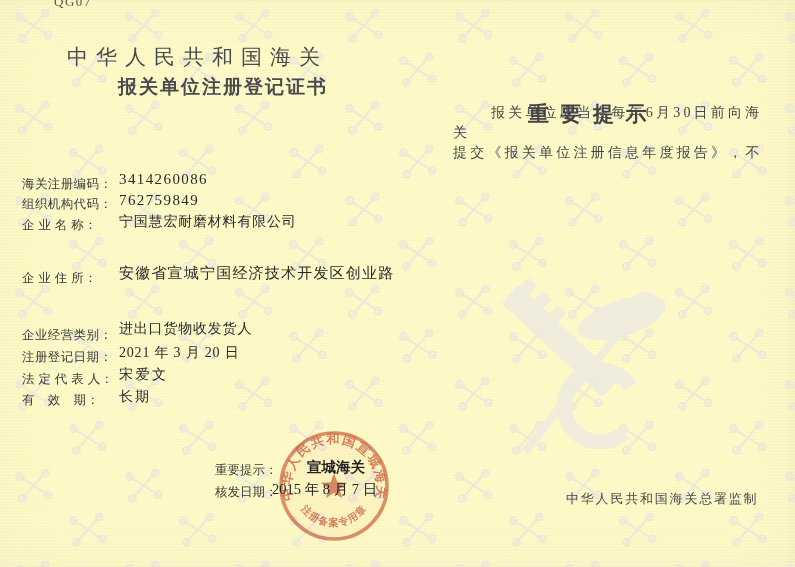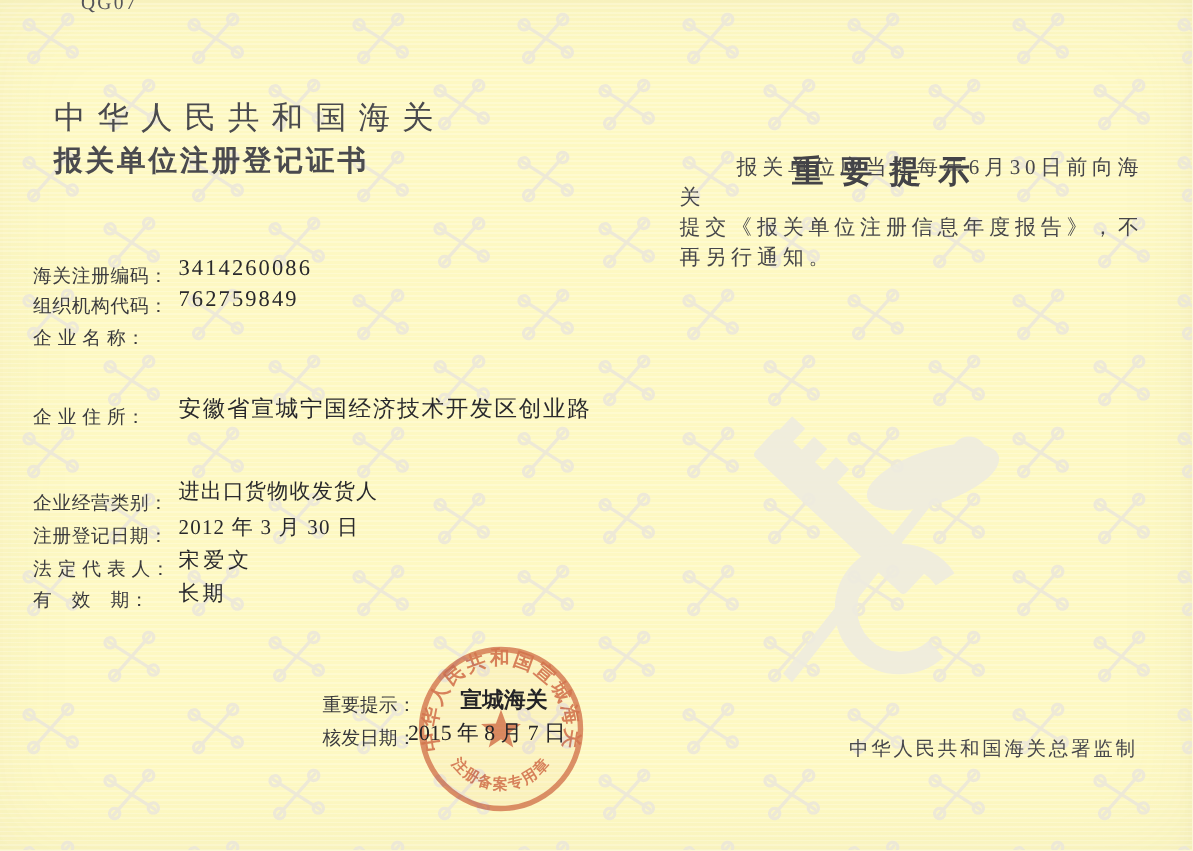--- a/index.html
+++ b/index.html
@@ -19,21 +19,21 @@
     content:"";
     position:absolute; inset:0;
     background-image: repeating-linear-gradient(0deg, rgba(255,255,255,0.20) 0 1px, rgba(0,0,0,0.004) 1px 3px);
     pointer-events:none;
   }
   .bg-layer { position:absolute; left:0; top:0; z-index:1; pointer-events:none; }
   .txt { position:absolute; line-height:1; color:#3c3c3f; z-index:3; white-space:nowrap; }
 
   .form-code { left:54px; top:-5px; font-size:13px; letter-spacing:1.5px; color:#55555a; }
 
-  .title-block { left:36px; top:68px; width:292px; text-align:left; }
+  .title-block { left:36px; top:47px; width:292px; text-align:right; }
   .title-line1 { font-size:21px; letter-spacing:8px; color:#4a4a4e; line-height:1; }
   .title-line2 { font-size:19px; letter-spacing:2px; color:#4a4a4e; line-height:1; margin-top:9px;font-weight:bold; }
 
   .notice-heading { left:528px; top:70px; font-size:21px; letter-spacing:11.5px; font-weight:600; color:#434347;margin-top:34px; }
   .notice-body { left:435px; top:103px; width:336px; font-size:14px; letter-spacing:3.2px;
                  line-height:20px; color:#46464a; white-space:normal; }
   .notice-body .nline { line-height:20px;margin-left:18px; }
   .notice-body .indent { text-indent:38px; }
 
   .flabel { position:absolute; left:22px; font-size:12.5px; letter-spacing:0.4px; color:#3a3a3d; z-index:3; line-height:1; white-space:nowrap;}
@@ -94,39 +94,39 @@
 
   <div class="txt title-block">
     <div class="title-line1">中华人民共和国海关</div>
     <div class="title-line2">报关单位注册登记证书</div>
   </div>
 
   <div class="txt notice-heading">重要提示</div>
   <div class="txt notice-body">
     <div class="nline indent">报关单位应当在每年6月30日前向海关</div>
     <div class="nline">提交《报关单位注册信息年度报告》，不</div>
-    <div class="nline">再另行通知。</div>
   </div>
 
   <div class="flabel" style="top:178px">海关注册编码：</div>
   <div class="fvalue" style="top:172px; font-size:15px; letter-spacing:1.4px;">3414260086</div>
 
   <div class="flabel" style="top:198px">组织机构代码：</div>
   <div class="fvalue" style="top:193px; font-size:15px; letter-spacing:1.4px;">762759849</div>
 
   <div class="flabel" style="top:219px">企 业 名 称：</div>
+  <div class="fvalue" style="top:215px; font-weight:500;">宁国慧宏耐磨材料有限公司</div>
 
   <div class="flabel" style="top:272px">企 业 住 所：</div>
   <div class="fvalue" style="top:266px; font-size:15px; font-weight:500; letter-spacing:1.2px;">安徽省宣城宁国经济技术开发区创业路</div>
 
   <div class="flabel" style="top:329px">企业经营类别：</div>
   <div class="fvalue" style="top:322px">进出口货物收发货人</div>
 
   <div class="flabel" style="top:351px">注册登记日期：</div>
-  <div class="fvalue" style="top:346px">2012 年 3 月 30 日</div>
+  <div class="fvalue" style="top:346px">2021 年 3 月 20 日</div>
 
   <div class="flabel" style="top:373px">法 定 代 表 人：</div>
   <div class="fvalue" style="top:368px; letter-spacing:2.5px;">宋爱文</div>
 
   <div class="flabel" style="top:394px">有　效　期：</div>
   <div class="fvalue" style="top:390px; letter-spacing:2px;">长期</div>
 
   <div class="ilabel" style="top:464px">重要提示：</div>
   <div class="ivalue" style="top:460px; font-weight:700;margin-left:30px;">宣城海关</div>
 

